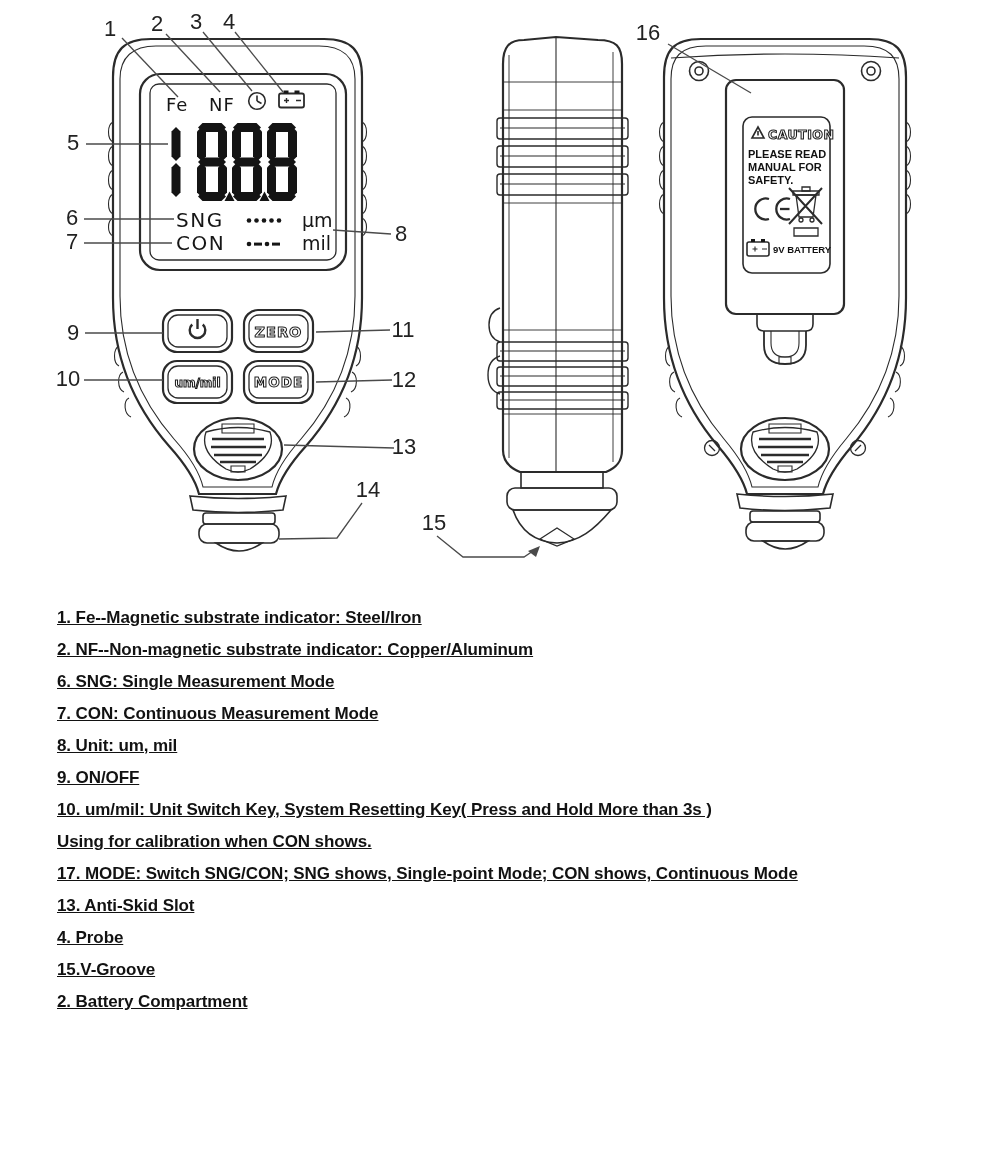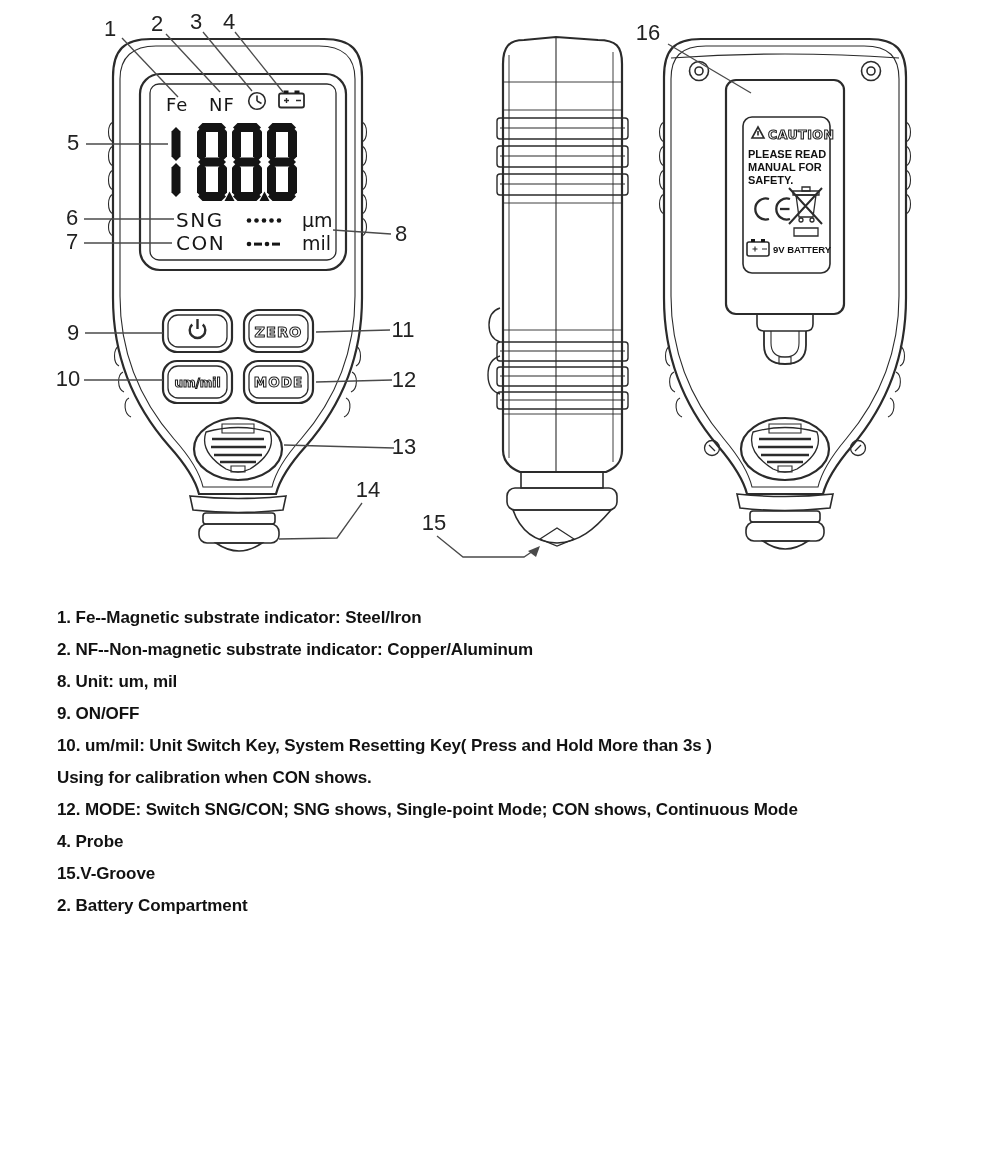--- a/index.html
+++ b/index.html
@@ -10,21 +10,21 @@
   .ln{fill:none;stroke:#2b2b2b;}
   .w2{stroke-width:2.2;} .w16{stroke-width:1.6;} .w1{stroke-width:1.1;} .w13{stroke-width:1.3;}
   .leader{fill:none;stroke:#4a4a4a;stroke-width:1.3;}
   .num{font-family:"Liberation Sans",sans-serif;font-size:22px;fill:#222;stroke:none;}
   .lcdtxt{font-family:"DejaVu Sans",sans-serif;fill:#161616;stroke:none;}
   .hollow{font-family:"DejaVu Sans",sans-serif;font-weight:bold;fill:#fff;
           stroke:#1c1c1c;stroke-width:1.05;}
   .lbl{font-family:"Liberation Sans",sans-serif;font-weight:bold;fill:#111;stroke:none;}
   .dk{fill:#161616;stroke:none;}
   .legend{position:absolute;left:57px;top:602px;width:920px;font-size:17px;
-          font-weight:bold;color:#121212;letter-spacing:-0.1px;}
+          font-weight:bold;color:#121212;letter-spacing:-0.1px;text-decoration:underline;}
   .legend div{height:32px;line-height:32px;white-space:nowrap;}
 </style>
 </head>
 <body>
 
 <div class="canvas">
 
 <svg width="1000" height="590" viewBox="0 0 1000 590">
 
   <g>
@@ -298,23 +298,26 @@
     <text class="num" x="404" y="454" text-anchor="middle">13</text>
     <text class="num" x="368" y="497" text-anchor="middle">14</text>
     <text class="num" x="434" y="530" text-anchor="middle">15</text>
     <text class="num" x="648" y="40" text-anchor="middle">16</text>
   </g>
 </svg>
 
 <div class="legend">
   <div>1. Fe--Magnetic substrate indicator: Steel/Iron</div>
   <div>2. NF--Non-magnetic substrate indicator: Copper/Aluminum</div>
+  <div>6. SNG: Single Measurement Mode</div>
+  <div>7. CON: Continuous Measurement Mode</div>
   <div>8. Unit: um, mil</div>
   <div>9. ON/OFF</div>
   <div>10. um/mil: Unit Switch Key, System Resetting Key( Press and Hold More than 3s )</div>
   <div>Using for calibration when CON shows.</div>
-  <div>12. MODE: Switch SNG/CON; SNG shows, Single-point Mode; CON shows, Continuous Mode</div>
+  <div>17. MODE: Switch SNG/CON; SNG shows, Single-point Mode; CON shows, Continuous Mode</div>
+  <div>13. Anti-Skid Slot</div>
   <div>4. Probe</div>
   <div>15.V-Groove</div>
   <div>2. Battery Compartment</div>
 </div>
 
 </div>
 
 </body></html>

